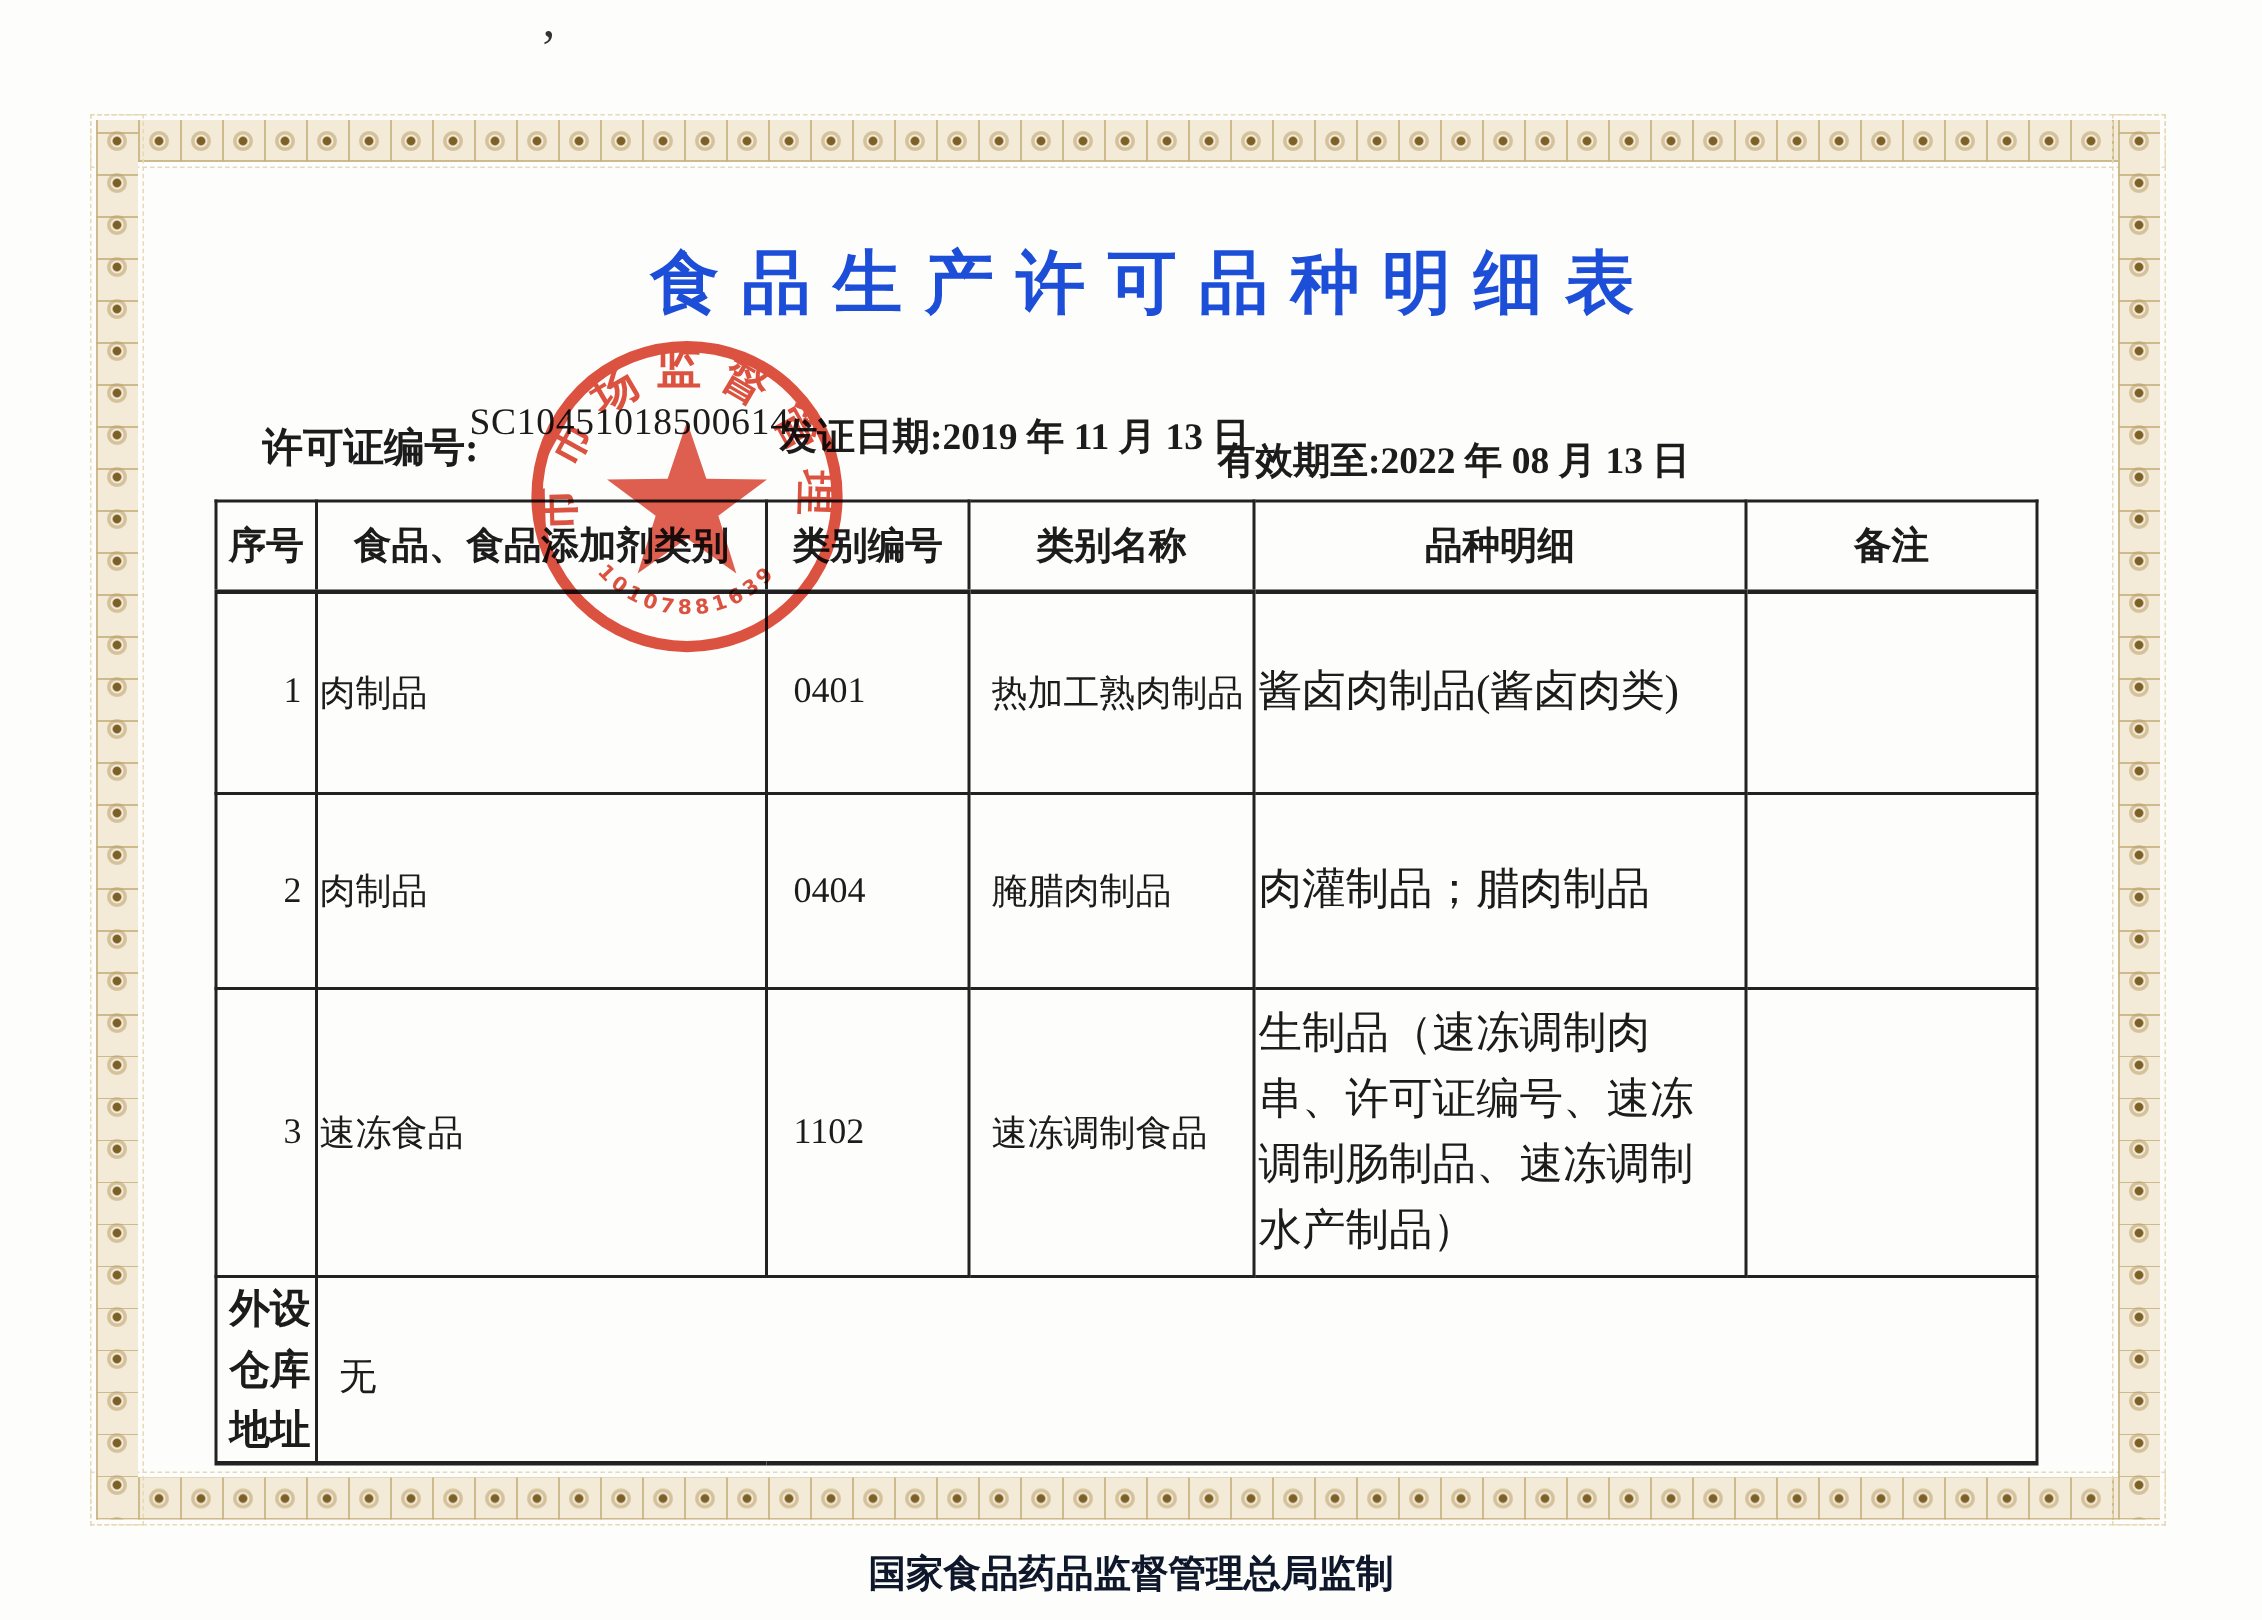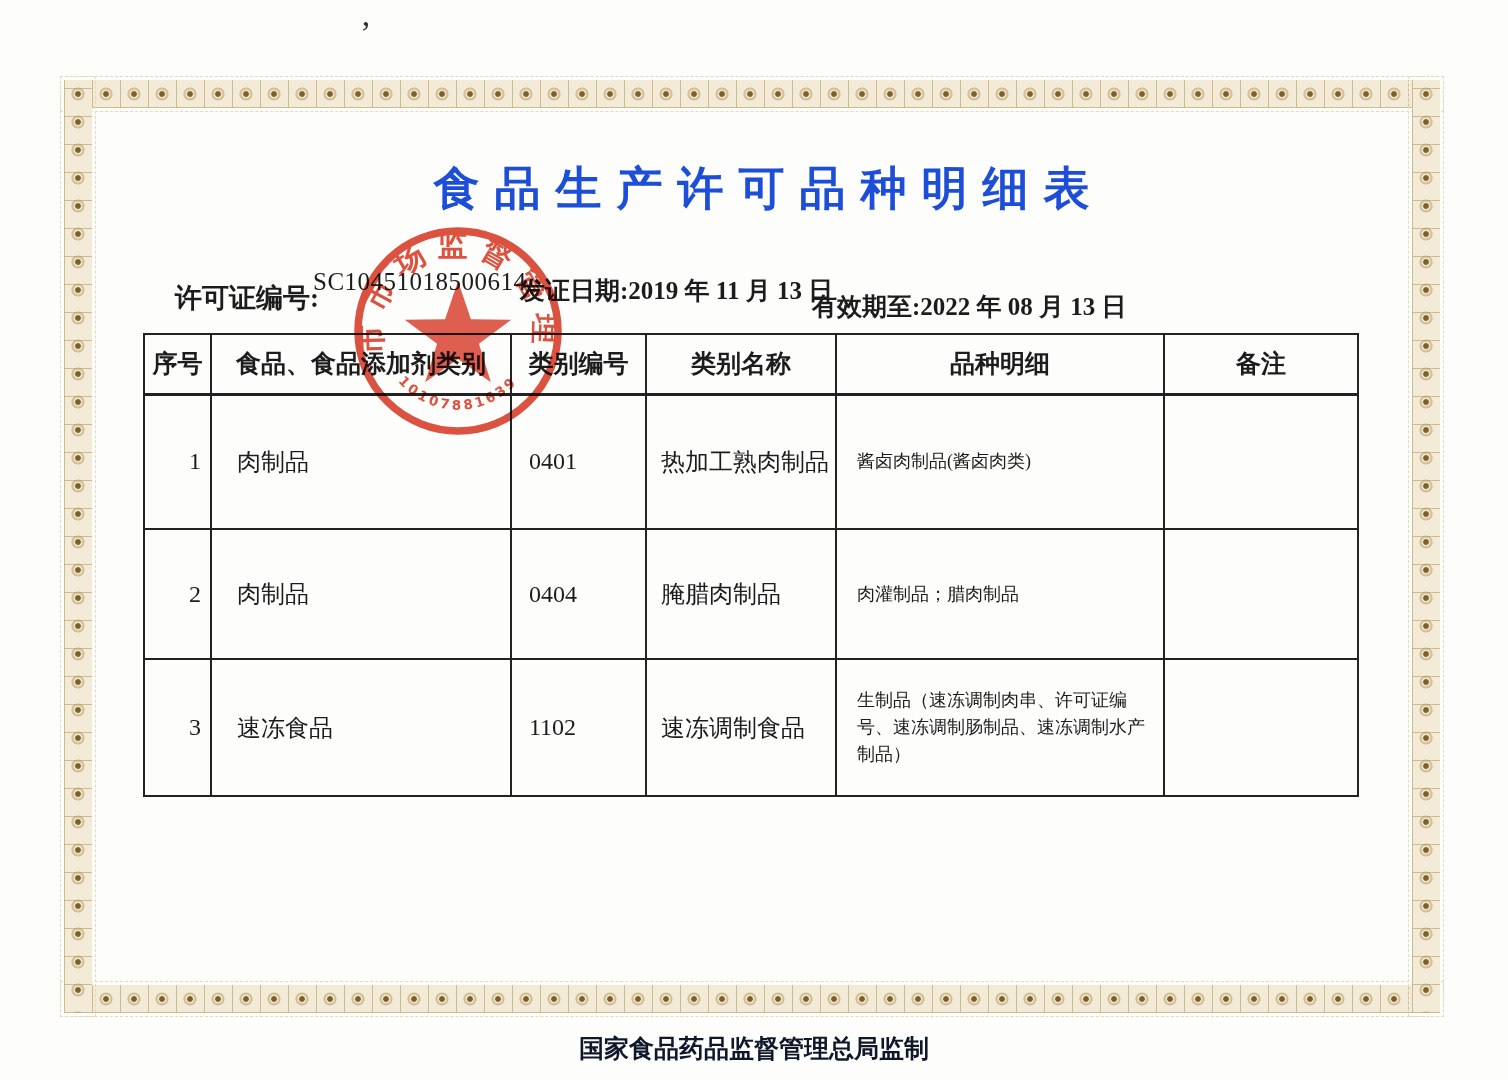--- a/index.html
+++ b/index.html
@@ -54,24 +54,24 @@
     border-bottom-width: 3px;
   }
   tr.hdr       { height: 60px; }
   tr.row-1     { height: 135px; }
   tr.row-2     { height: 130px; }
   tr.row-3     { height: 137px; }
   tr.row-wh    { height: 123px; }
   tr.row-wh td { border-bottom-width: 3px; }
 
   td.seq      { text-align: right; padding-right: 9px; }
-  td.category { padding-left: 25px; margin-top: 12px; }
+  td.category { padding-left: 1px; margin-top: 12px; }
   td.code     { padding-left: 17px; }
   td.cname    { padding-left: 14px; }
-  td.detail   { padding: 8px 6px 8px 20px; font-size: 18px; line-height: 1.5; }
+  td.detail   { padding: 8px 6px 8px 2px; font-size: 29px; line-height: 1.5; }
   td.remark   { }
   td.wh-label { font-size: 27px; font-weight: bold; padding-left: 8px; line-height: 1.5; vertical-align: middle; }
   td.wh-value { vertical-align: top; padding: 10px 0 0 14px; font-size: 25px; }
   .wh-line { display: block; }
 
   .footer {
     position: absolute; left: 0; top: 1032px; width: 100%;
     text-align: center; font-size: 25px; font-weight: bold; color: #0f172a;
   }
 
@@ -136,20 +136,28 @@
       <td class="remark"></td>
     </tr>
     <tr class="row-3">
       <td class="seq">3</td>
       <td class="category">速冻食品</td>
       <td class="code">1102</td>
       <td class="cname">速冻调制食品</td>
       <td class="detail">生制品（速冻调制肉串、许可证编号、速冻调制肠制品、速冻调制水产制品）</td>
       <td class="remark"></td>
     </tr>
+    <tr class="row-wh">
+      <td class="wh-label">
+        <span class="wh-line">外设</span>
+        <span class="wh-line">仓库</span>
+        <span class="wh-line">地址</span>
+      </td>
+      <td class="wh-value" colspan="5">无</td>
+    </tr>
   </tbody>
     </table>
 
   <svg class="stamp" viewBox="-114 -114 228 228" xmlns="http://www.w3.org/2000/svg">
     <circle cx="0" cy="0" r="100" fill="none" stroke="#d93a26" stroke-width="7.5"></circle>
     <polygon fill="#d93a26" opacity="0.92" points="0,-50 12.9,-11.8 53.3,-11.3 20.9,12.8 32.9,51.3 0,28 -32.9,51.3 -20.9,12.8 -53.3,-11.3 -12.9,-11.8"></polygon>
     <path id="arcTop" d="M -72 28 A 77 77 0 1 1 72 28" fill="none"></path>
     <path id="arcBottom" d="M -62 48 A 78 78 0 0 0 62 48" fill="none"></path>
     <text font-size="30" fill="#d93a26" letter-spacing="11" text-anchor="middle">
       <textPath href="#arcTop" startOffset="50%">市市场监督管理</textPath>

